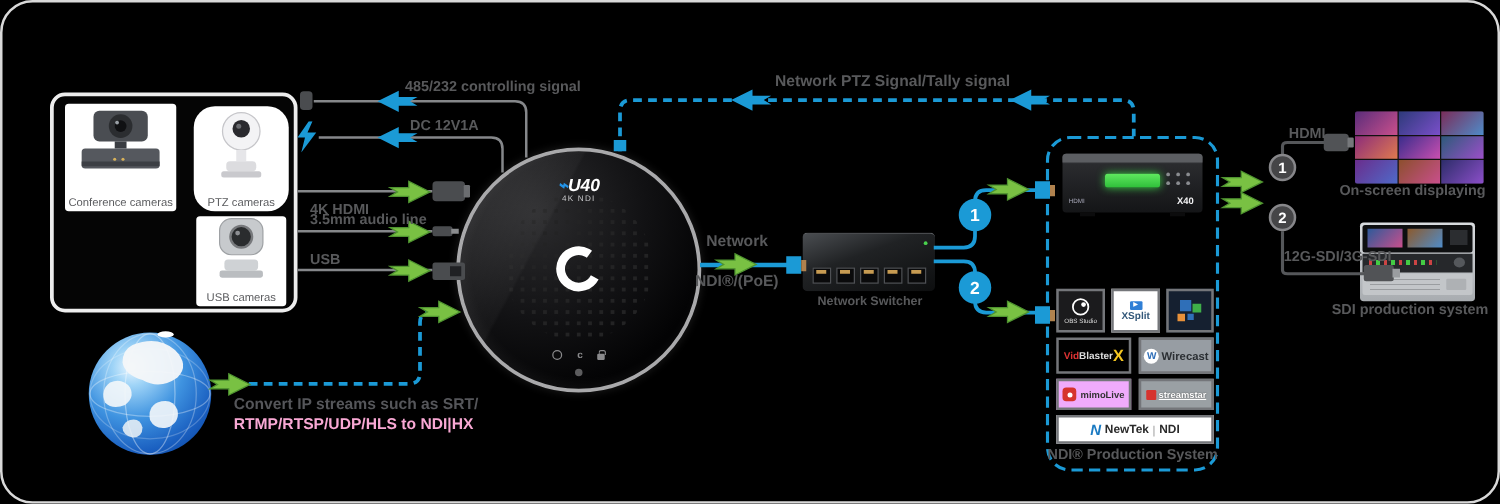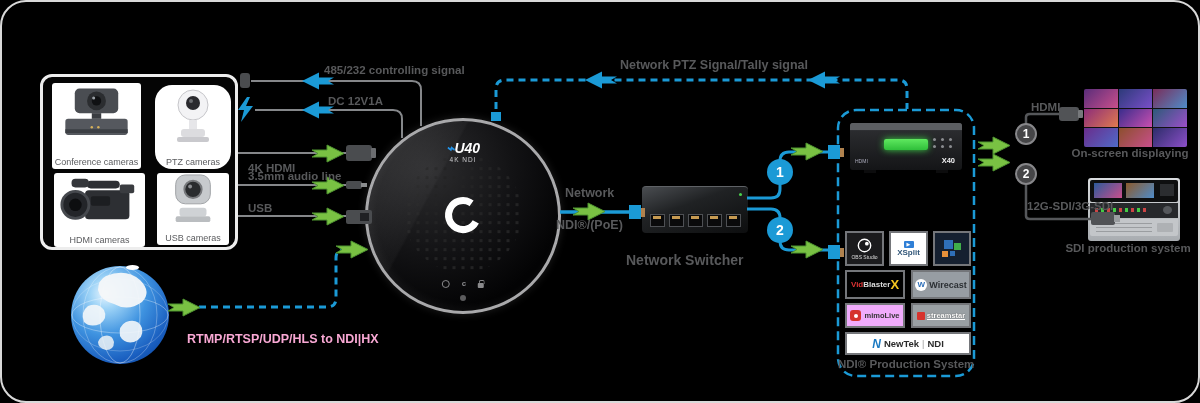--- a/index.html
+++ b/index.html
@@ -130,32 +130,20 @@
     <div class="camtile" style="left:112px;top:8px;width:76px;height:84px;border-radius:17px;">
       <svg width="60" height="62" viewBox="0 0 60 62">
         <circle cx="30" cy="20" r="15" fill="#f3f3f5" stroke="#c6c6ca"></circle>
         <circle cx="30" cy="18" r="7" fill="#2a2a2e"></circle>
           <circle cx="28" cy="16" r="2" fill="#6a6c70"></circle>
         <rect x="26" y="35" width="8" height="9" fill="#e6e6e9"></rect>
         <rect x="18" y="44" width="24" height="8" rx="3" fill="#dcdcdf"></rect>
         <rect x="14" y="52" width="32" height="5" rx="2" fill="#c9c9cd"></rect>
       </svg>
       <span class="camlabel">PTZ cameras</span>
-    </div>
-    <div class="camtile" style="left:11px;top:96px;width:91px;height:74px;">
-      <svg width="87" height="54" viewBox="0 0 90 56">
-        <rect x="32" y="8" width="34" height="8" rx="4" fill="#2d2f33"></rect>
-        <rect x="16" y="6" width="18" height="9" rx="4" fill="#35373b"></rect>
-        <rect x="30" y="18" width="46" height="30" rx="4" fill="#2d2f33"></rect>
-        <circle cx="20" cy="33" r="14" fill="#232529" stroke="#46494e" stroke-width="3"></circle>
-        <circle cx="20" cy="33" r="6.5" fill="#0d0e10"></circle>
-        <rect x="66" y="12" width="15" height="9" rx="2" fill="#3a3c40"></rect>
-        <rect x="36" y="24" width="20" height="10" rx="2" fill="#1c1e21"></rect>
-      </svg>
-      <span class="camlabel">HDMI cameras</span>
     </div>
     <div class="camtile" style="left:114px;top:96px;width:72px;height:72px;">
       <svg width="58" height="52" viewBox="0 0 60 54">
         <rect x="12" y="2" width="36" height="30" rx="10" fill="#c7cacd" stroke="#9ea1a4"></rect>
         <circle cx="30" cy="17" r="9" fill="#2a2c2e" stroke="#77797c" stroke-width="2"></circle>
         <circle cx="27" cy="14" r="2" fill="#8c8e92"></circle>
         <rect x="16" y="36" width="28" height="9" rx="3" fill="#cfd2d5"></rect>
         <rect x="12" y="45" width="36" height="6" rx="2" fill="#babdc0"></rect>
       </svg>
       <span class="camlabel">USB cameras</span>
@@ -218,20 +206,21 @@
     <ellipse cx="52" cy="53" rx="20" ry="48" fill="none" stroke="rgba(255,255,255,0.38)"></ellipse>
     <ellipse cx="52" cy="53" rx="37" ry="48" fill="none" stroke="rgba(255,255,255,0.28)"></ellipse>
     <ellipse cx="52" cy="53" rx="48" ry="18" fill="none" stroke="rgba(255,255,255,0.33)"></ellipse>
     <ellipse cx="52" cy="53" rx="48" ry="36" fill="none" stroke="rgba(255,255,255,0.22)"></ellipse>
     <path d="M38 14 q20 -8 34 4 q12 12 2 22 q-14 10 -28 2 q-14 -4 -16 -14 q0 -10 8 -14 z" fill="#f4f7f9" opacity="0.95"></path>
     <path d="M20 44 q10 -4 16 4 q4 8 -4 14 q-10 4 -16 -2 q-4 -10 4 -16 z" fill="#f4f7f9" opacity="0.9"></path>
     <path d="M58 60 q12 -4 16 6 q2 10 -8 14 q-10 2 -14 -6 q-2 -10 6 -14 z" fill="#f4f7f9" opacity="0.9"></path>
     <path d="M36 74 q8 -2 10 6 q0 8 -8 8 q-8 -2 -8 -8 q2 -5 6 -6 z" fill="#eef3f6" opacity="0.85"></path>
   </svg>
   <div class="abs" style="left:124px;top:263px;width:13px;height:5px;border-radius:50%;background:#fff;z-index:4;"></div>
+  <div class="lbl" style="left:185px;top:314px;font-size:12.5px;color:#55565a;">Convert IP streams such as SRT/</div>
   <div class="lbl" style="left:185px;top:330px;font-size:12.5px;color:#f9a8d4;">RTMP/RTSP/UDP/HLS to NDI|HX</div>
 
   <div class="lbl" style="left:563px;top:184px;font-size:12.5px;">Network</div>
   <div class="lbl" style="left:554px;top:216px;font-size:12.5px;">NDI®/(PoE)</div>
 
   <div id="switcher">
     <div class="port" style="left:8px;">
         <i></i>
       </div>
     <div class="port" style="left:27px;">
@@ -241,21 +230,21 @@
         <i></i>
       </div>
     <div class="port" style="left:65px;">
         <i></i>
       </div>
     <div class="port" style="left:84px;">
         <i></i>
       </div>
     <div class="abs" style="right:6px;top:6px;width:3px;height:3px;border-radius:50%;background:#49d24d;"></div>
   </div>
-  <div class="lbl center" style="left:624px;top:234px;width:112px;font-size:14px;margin-top:16px;">Network Switcher</div>
+  <div class="lbl center" style="left:638px;top:234px;width:112px;font-size:10px;">Network Switcher</div>
 
   <div class="badge blue" style="left:765px;top:157px;width:26px;height:26px;font-size:14px;">1</div>
   <div class="badge blue" style="left:765px;top:215px;width:26px;height:26px;font-size:14px;">2</div>
 
   <div class="lbl" style="left:618px;top:56px;font-size:12.5px;">Network PTZ Signal/Tally signal</div>
 
   <div id="decoder-device">
     <div style="position:absolute;left:0;top:0;width:100%;height:7px;background:#5c5e62;border-radius:3px 3px 0 0;"></div>
     <div id="decoder-screen"></div>
     <span style="position:absolute;left:5px;bottom:6px;font-size:5px;color:#aab;">HDMI</span>

